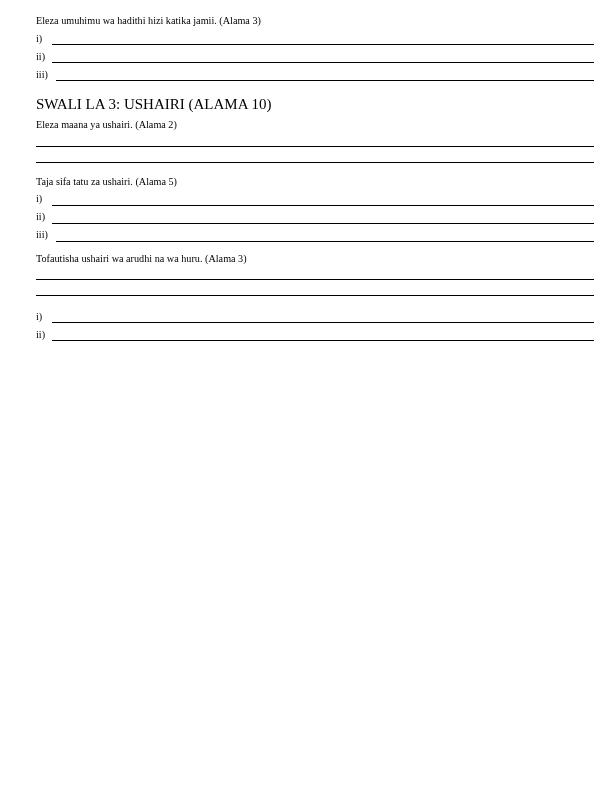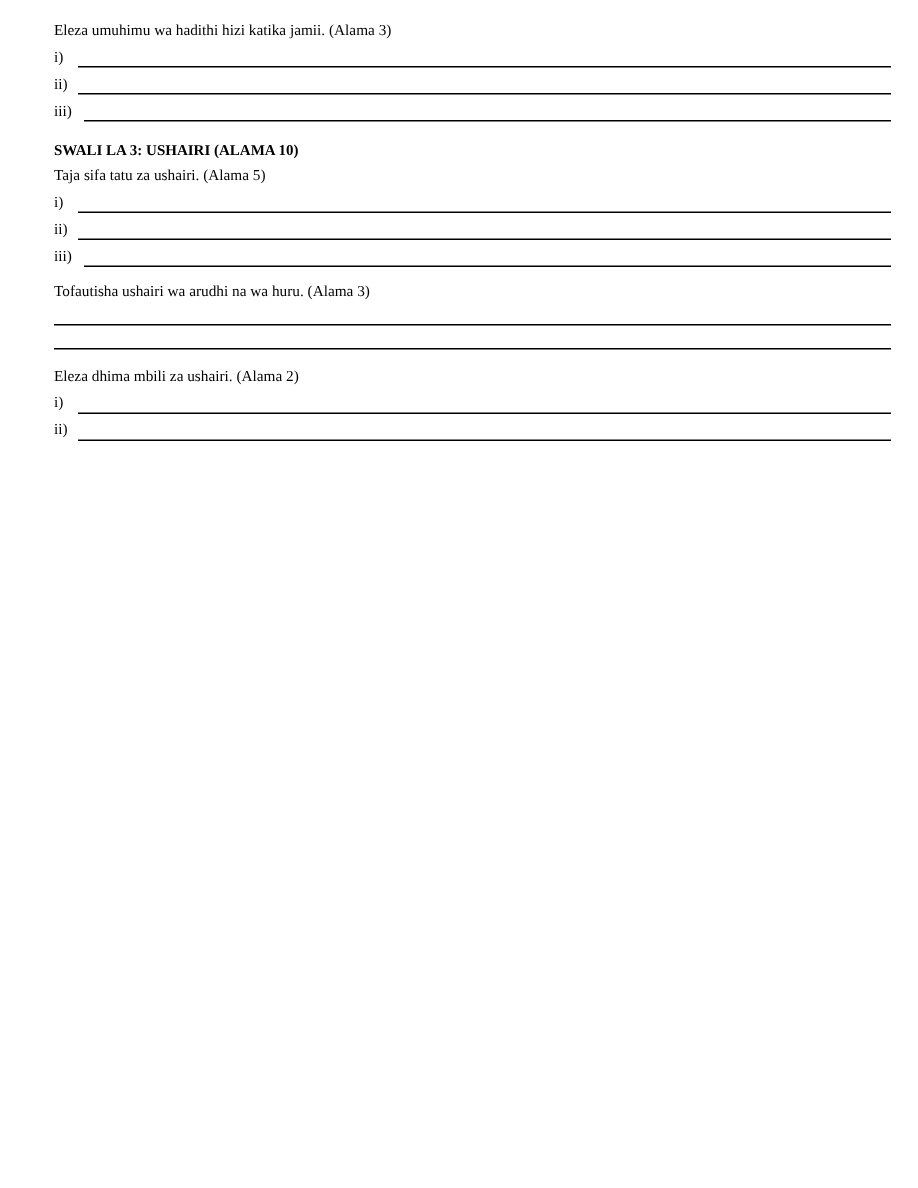--- a/index.html
+++ b/index.html
@@ -22,25 +22,24 @@
     padding: 14px 40px 0 14px;
     margin-left: 22px;
   }
   .q-text {
     font-size: 10.2px;
     line-height: 1.35;
     margin: 0 0 2px 0;
     white-space: nowrap;
   }
   .section-head {
-    font-size: 10px;
+    font-size: 15px;
     line-height: 1.35;
     margin: 3px 0 4px 0;
     white-space: nowrap;
-    font-weight: bold;
   }
   .ans-line {
     display: flex;
     align-items: flex-end;
     margin: 0 0 3px 0;
     height: 15px;
   }
   .ans-label {
     font-size: 10.2px;
     width: 16px;
@@ -89,20 +88,26 @@
       <span class="rule"></span>
     </div>
   </div>
 
   <div class="gap-sm"></div>
 
   <div class="block">
     <p class="section-head">SWALI LA 3: USHAIRI (ALAMA 10)</p>
   </div>
 
+  <div class="block">
+    <p class="q-text">Eleza maana ya ushairi. (Alama 2)</p>
+    <div class="gap-md"></div>
+    <div class="full-rule"></div>
+    <div class="full-rule tight"></div>
+  </div>
 
   <div class="block">
     <p class="q-text">Taja sifa tatu za ushairi. (Alama 5)</p>
     <div class="ans-line">
       <span class="ans-label">i)</span>
       <span class="rule"></span>
     </div>
     <div class="ans-line">
       <span class="ans-label">ii)</span>
       <span class="rule"></span>
@@ -116,21 +121,20 @@
   <div class="gap-sm"></div>
 
   <div class="block">
     <p class="q-text">Tofautisha ushairi wa arudhi na wa huru. (Alama 3)</p>
     <div class="gap-md"></div>
     <div class="full-rule"></div>
     <div class="full-rule tight"></div>
   </div>
 
   <div class="block">
-    <p class="q-text">Eleza dhima mbili za ushairi. (Alama 2)</p>
     <div class="ans-line">
       <span class="ans-label">i)</span>
       <span class="rule"></span>
     </div>
     <div class="ans-line">
       <span class="ans-label">ii)</span>
       <span class="rule"></span>
     </div>
   </div>
 

